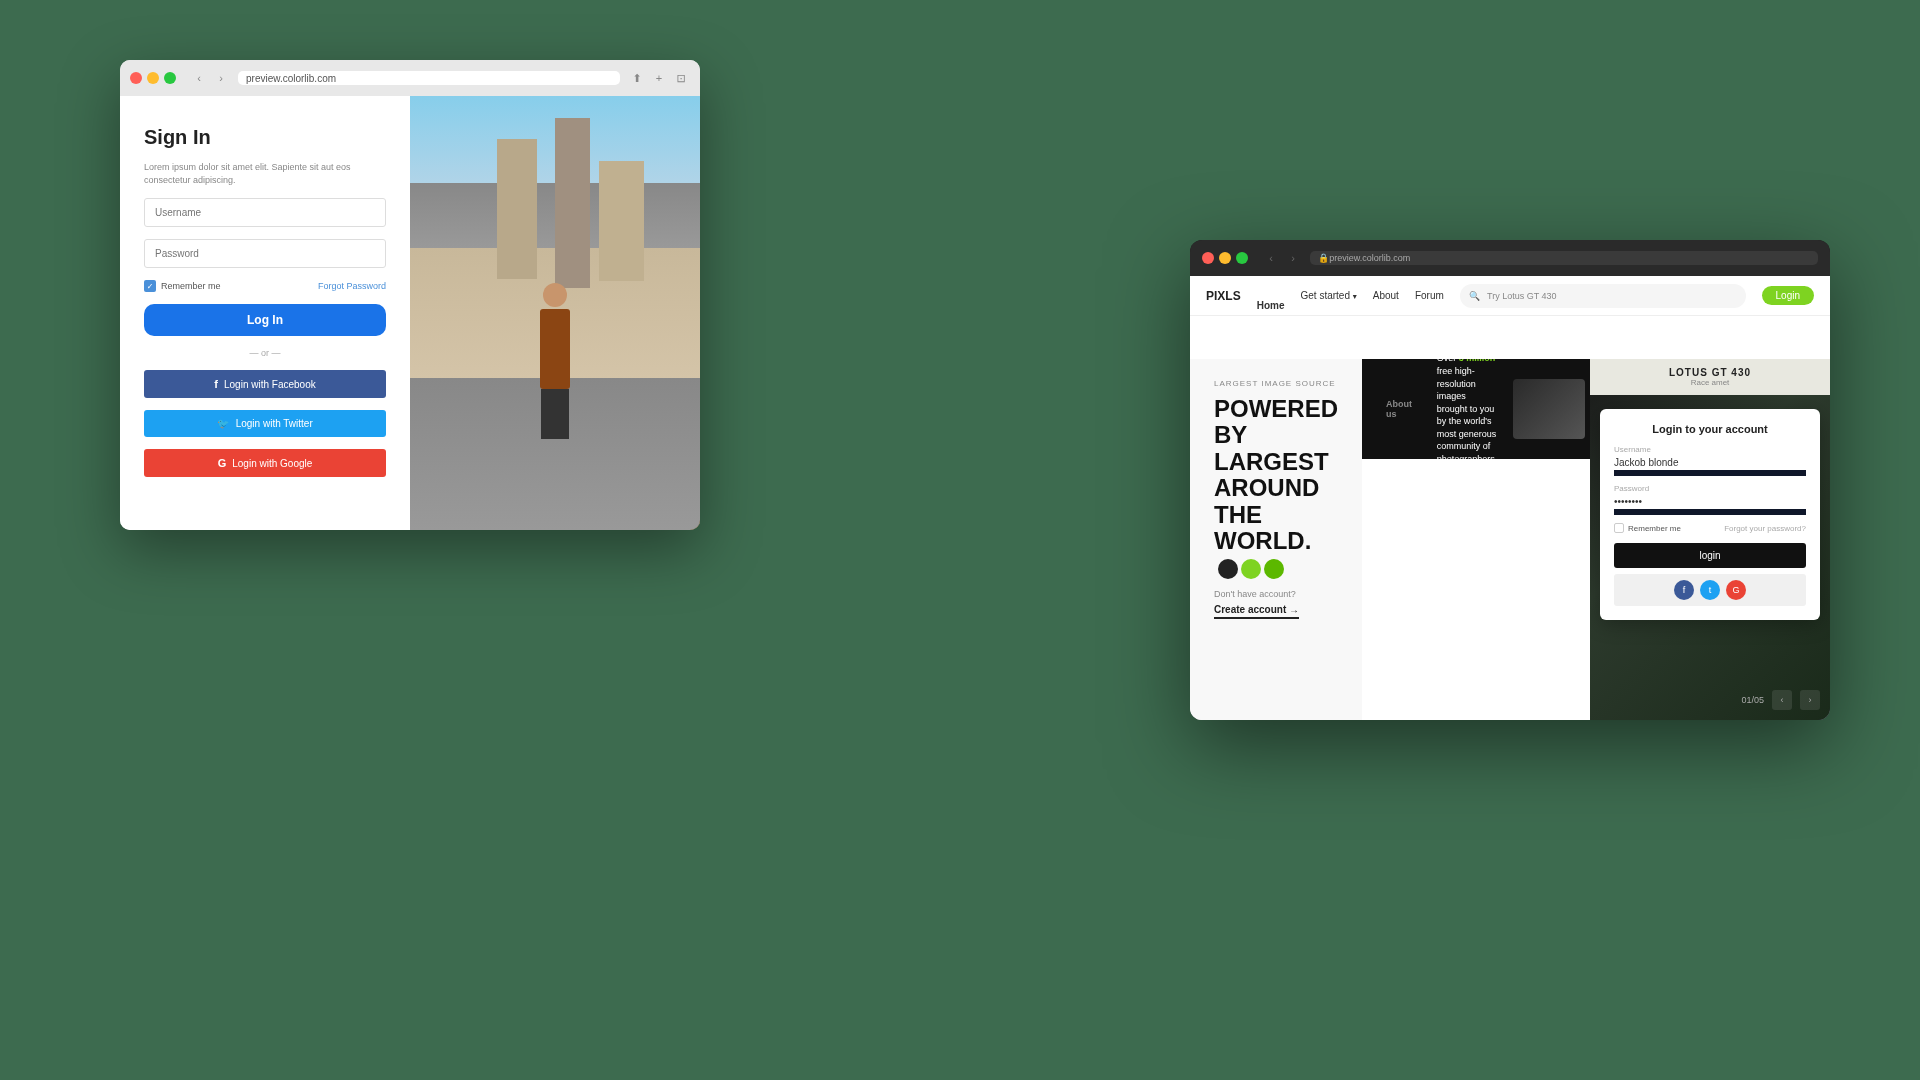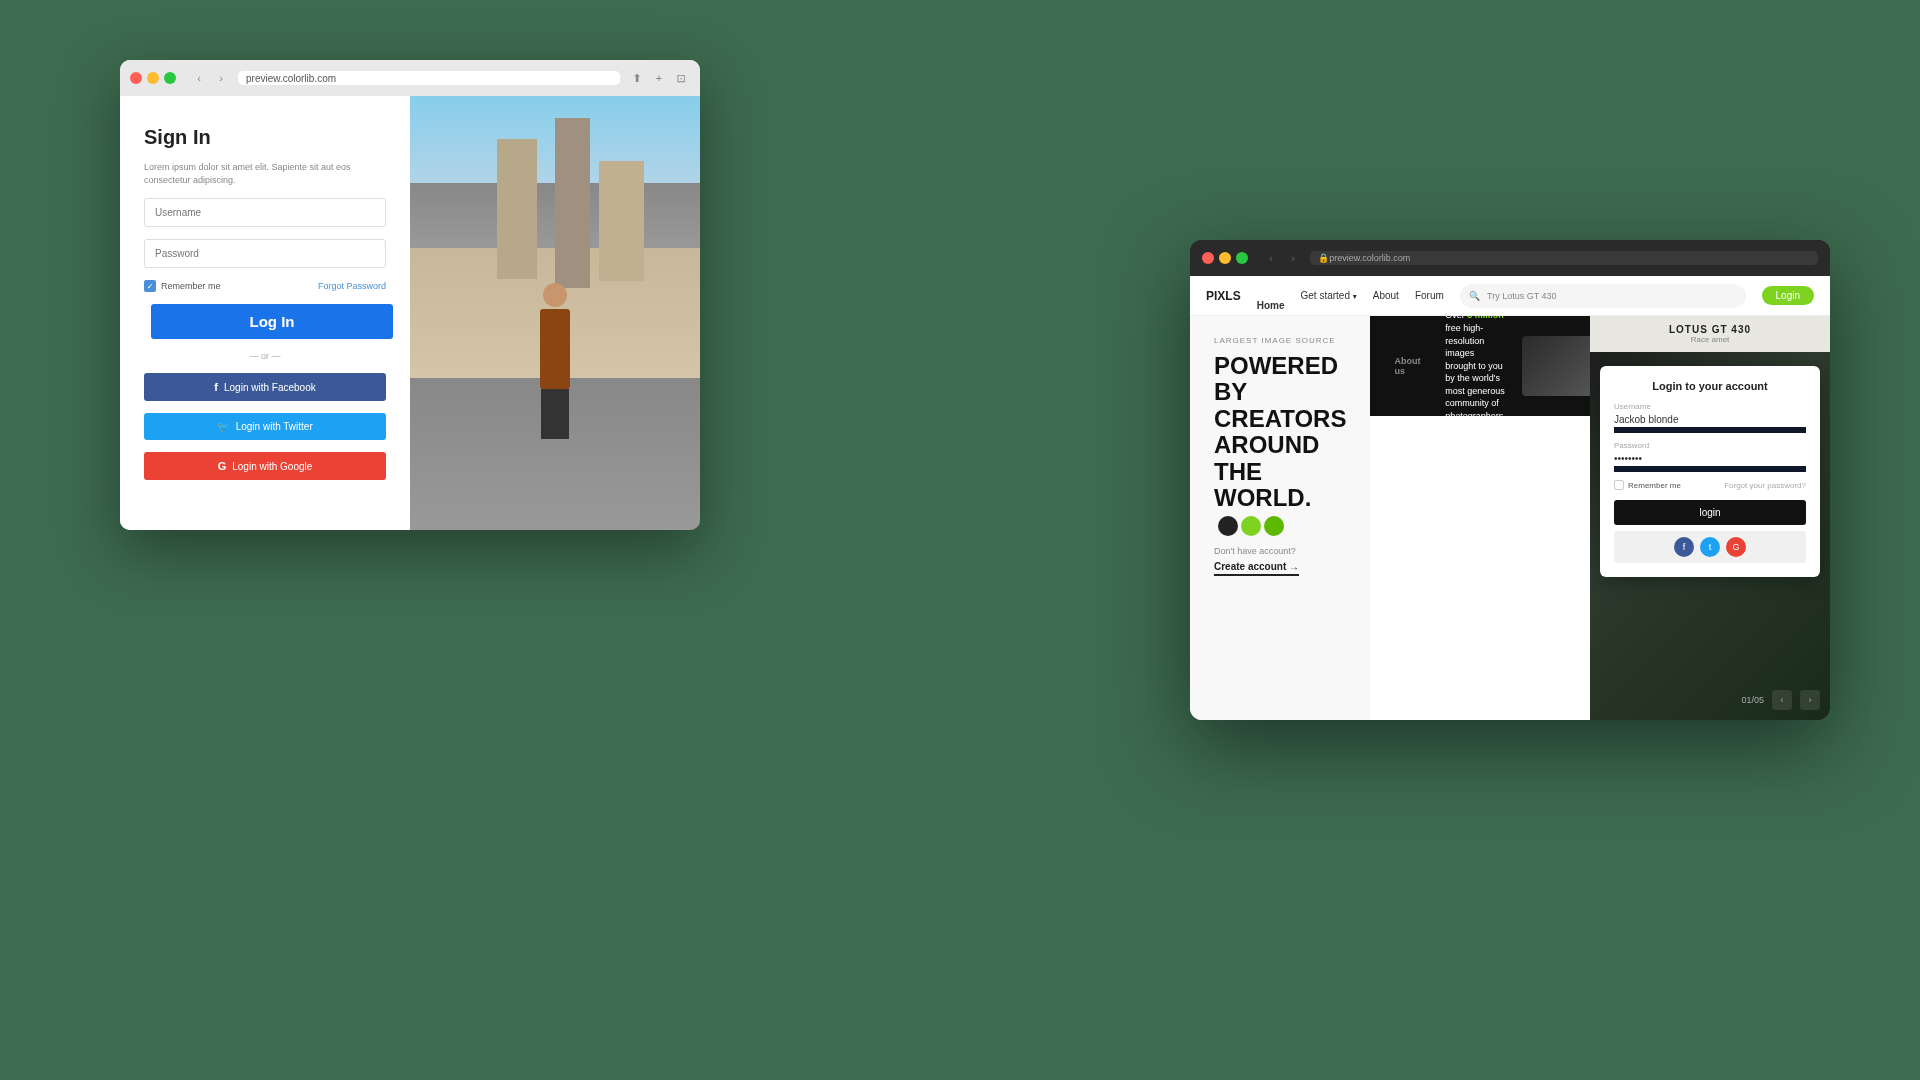--- a/index.html
+++ b/index.html
@@ -162,27 +162,26 @@
     .forgot-link {
       font-size: 9px;
       color: #4a90d9;
       text-decoration: none;
     }
 
     .btn-login {
       background: #1a73e8;
       color: white;
       border: none;
-      border-radius: 3px;
+      border-radius: 10px;
       padding: 9px;
-      font-size: 15px;
+      font-size: 12px;
       font-weight: 600;
       cursor: pointer;
       width: 100%;
-      margin-left: 7px;
     }
 
     .divider-text {
       text-align: center;
       font-size: 9px;
       color: #aaa;
     }
 
     .btn-facebook {
       background: #3b5998;
@@ -332,20 +331,21 @@
       align-items: center;
       padding: 0 12px;
       gap: 8px;
     }
 
     .browser-content-right {
       height: calc(100% - 36px);
       background: white;
       display: flex;
       flex-direction: column;
+      gap: 43px;
     }
 
     
     .pixls-nav {
       background: white;
       height: 40px;
       display: flex;
       align-items: center;
       padding: 0 16px;
       gap: 16px;
@@ -772,21 +772,21 @@
         <button class="nav-login-btn">Login</button>
       </div>
 
       <div class="pixls-main">
 
         <div class="pixls-left-content">
 
           <div class="hero-section">
             <div class="hero-tag">LARGEST IMAGE SOURCE</div>
             <div class="hero-title">
-              <span>POWERED BY CREATORS AROUND THE WORLD.</span>
+              <span>POWERED BY LARGEST AROUND THE WORLD.</span>
               <span style="display:inline-flex; gap:3px; margin-left:4px; vertical-align:middle;">
                 <span style="display:inline-block; width:20px; height:20px; border-radius:50%; background:#222;"></span>
                 <span style="display:inline-block; width:20px; height:20px; border-radius:50%; background:#7ed321;"></span>
                 <span style="display:inline-block; width:20px; height:20px; border-radius:50%; background:#5cb800;"></span>
               </span>
             </div>
 
             <div class="create-account-section">
               <div class="dont-have">Don't have account?</div>
               <a class="create-btn">Create account →</a>

